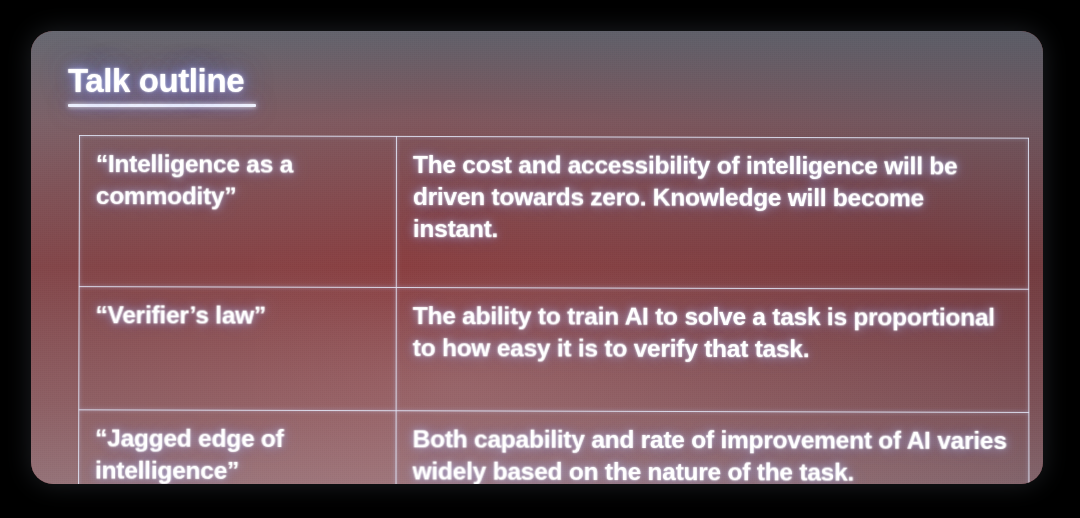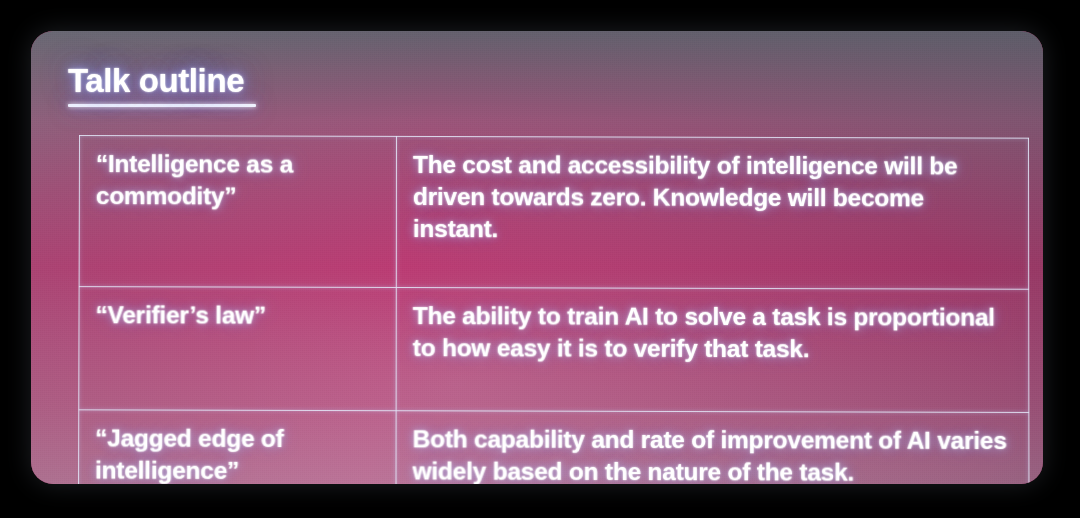--- a/index.html
+++ b/index.html
@@ -25,21 +25,21 @@
 
   
   #slide {
     position: absolute;
     left: 31px;
     top: 31px;
     width: 1012px;
     height: 453px;
     border-radius: 22px;
     overflow: hidden;
-    background: #be185d;
+    background: #7f1d1d;
     box-shadow: 0 0 26px rgba(120,128,145,0.25);
   }
 
   
   #slide .grad-v {
     position: absolute;
     inset: 0;
     background: linear-gradient(to bottom,
        rgba(98,103,113,0.95) 0%,
        rgba(126,131,142,0.55) 20%,

